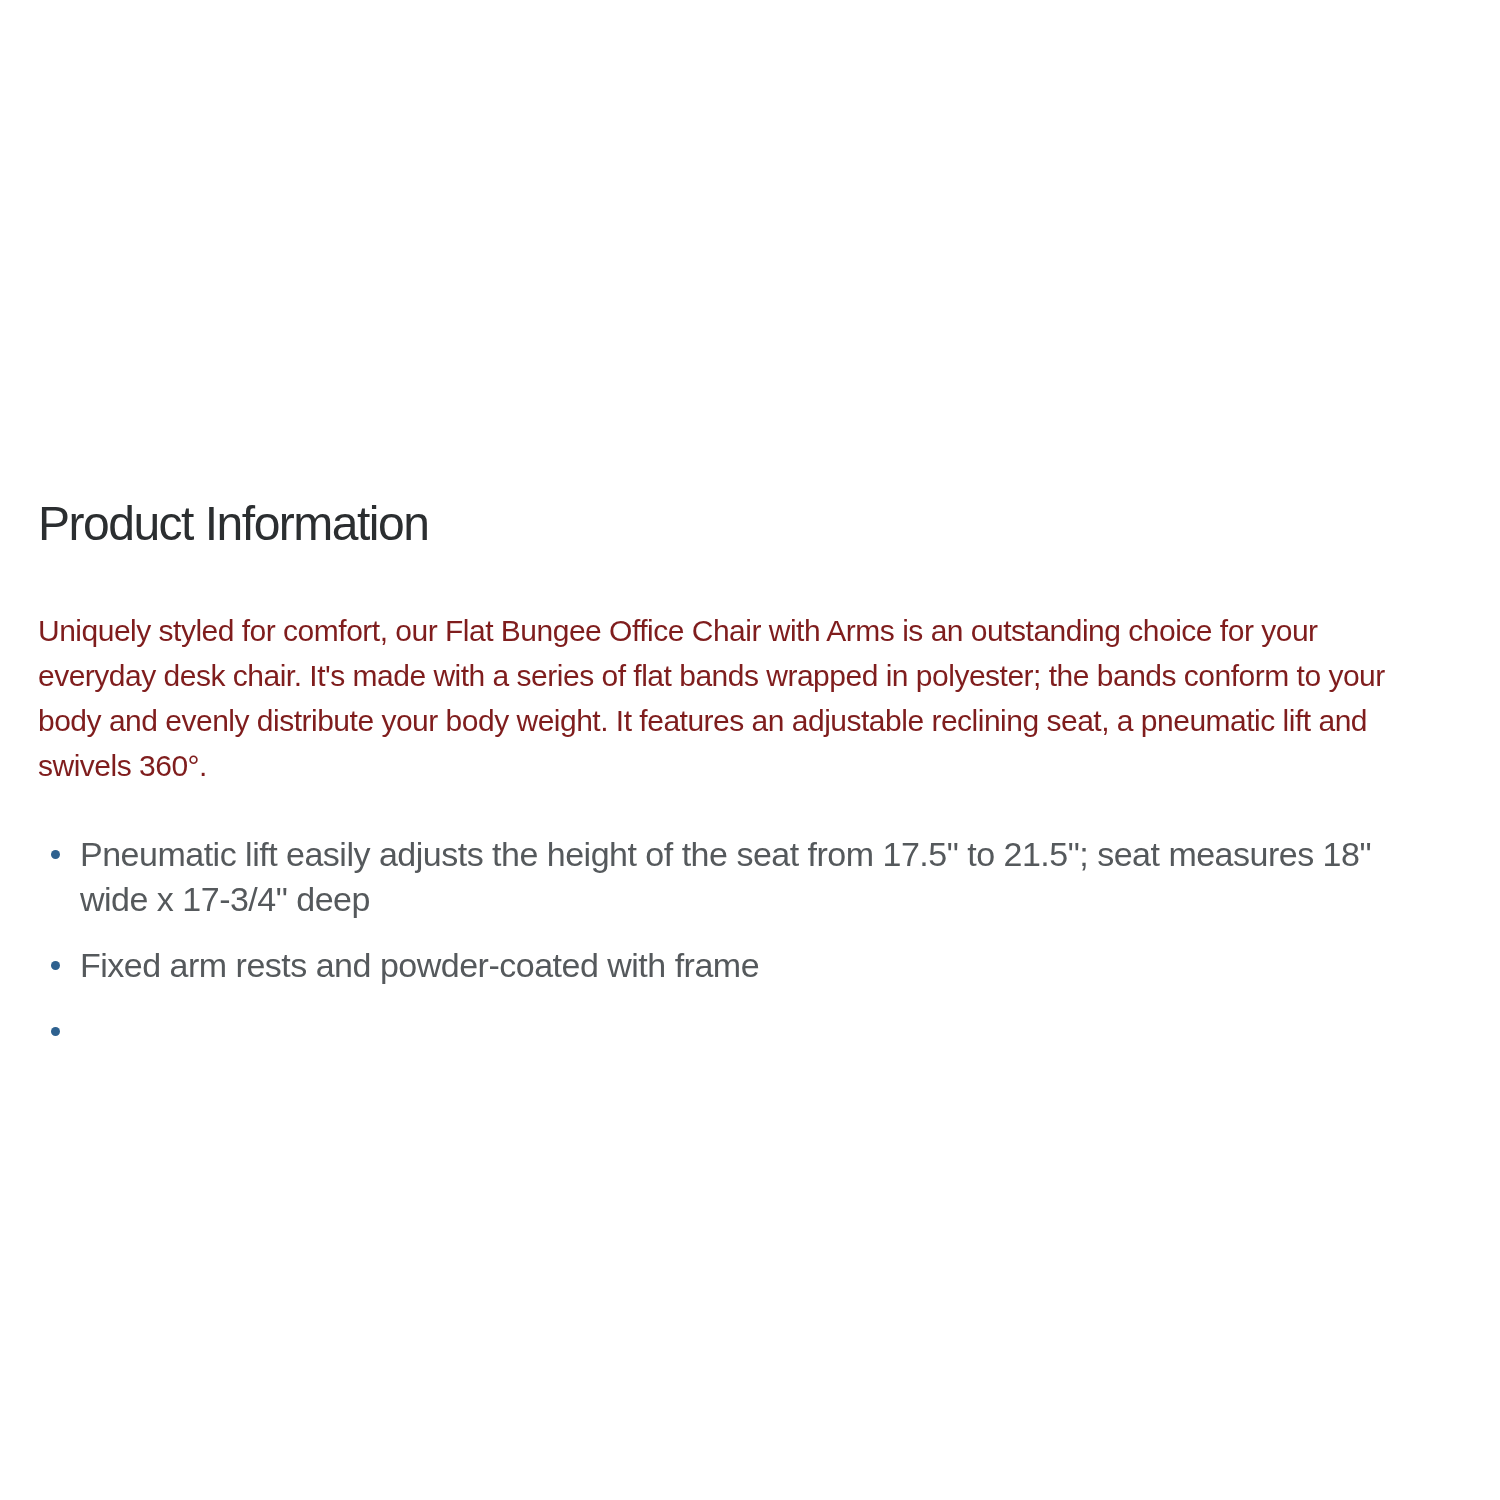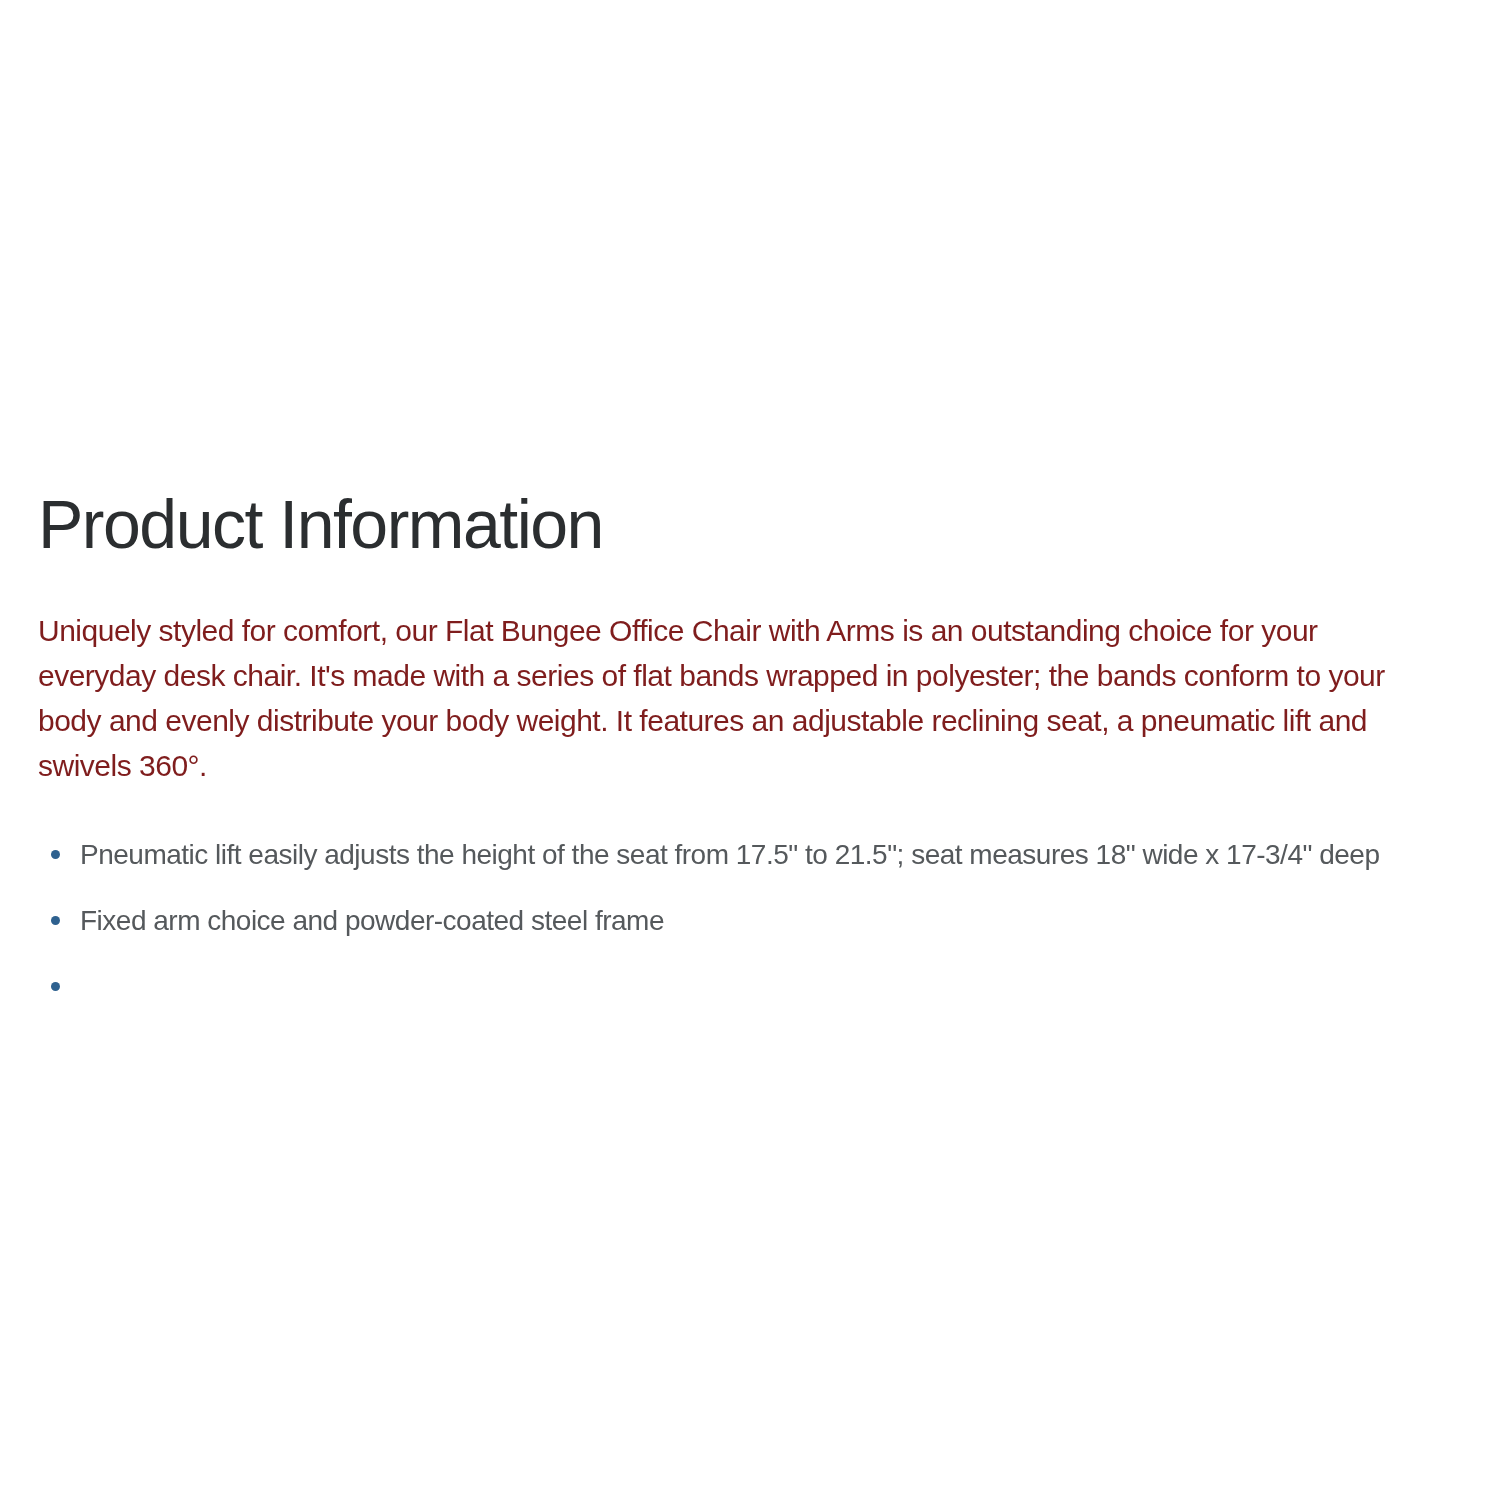--- a/index.html
+++ b/index.html
@@ -15,21 +15,21 @@
     position: relative;
   }
   .product-info-section {
     position: absolute;
     left: 38px;
     top: 486px;
     width: 1376px;
   }
   .section-title {
     margin: 0;
-    font-size: 68px;
+    font-size: 48px;
     line-height: 76px;
     font-weight: 300;
     letter-spacing: -1.5px;
     color: #2b2e30;
   }
   .section-description {
     margin: 46px 0 0 0;
     font-size: 30px;
     line-height: 45px;
     font-weight: 400;
@@ -38,21 +38,21 @@
   }
   .feature-list {
     margin: 44px 0 0 0;
     padding: 0;
     list-style: none;
   }
   .feature-list li {
     position: relative;
     padding-left: 42px;
     margin: 0 0 21px 0;
-    font-size: 28px;
+    font-size: 34px;
     line-height: 45px;
     letter-spacing: -0.5px;
     color: #55595c;
   }
   .bullet-dot {
     position: absolute;
     left: 13px;
     top: 18px;
     width: 9px;
     height: 9px;
@@ -69,20 +69,20 @@
 
   <p class="section-description">Uniquely styled for comfort, our Flat Bungee Office Chair with Arms is an outstanding choice for your everyday desk chair. It's made with a series of flat bands wrapped in polyester; the bands conform to your body and evenly distribute your body weight. It features an adjustable reclining seat, a pneumatic lift and swivels 360°.</p>
 
   <ul class="feature-list">
     <li>
       <span class="bullet-dot"></span>
       <span>Pneumatic lift easily adjusts the height of the seat from 17.5" to 21.5"; seat measures 18" wide x 17-3/4" deep</span>
     </li>
     <li>
       <span class="bullet-dot"></span>
-      <span>Fixed arm choice and powder-coated steel frame</span>
+      <span>Fixed arm rests and powder-coated with frame</span>
     </li>
     <li>
       <span class="bullet-dot"></span>
     </li>
   </ul>
 
 </section>
 
 </body></html>

